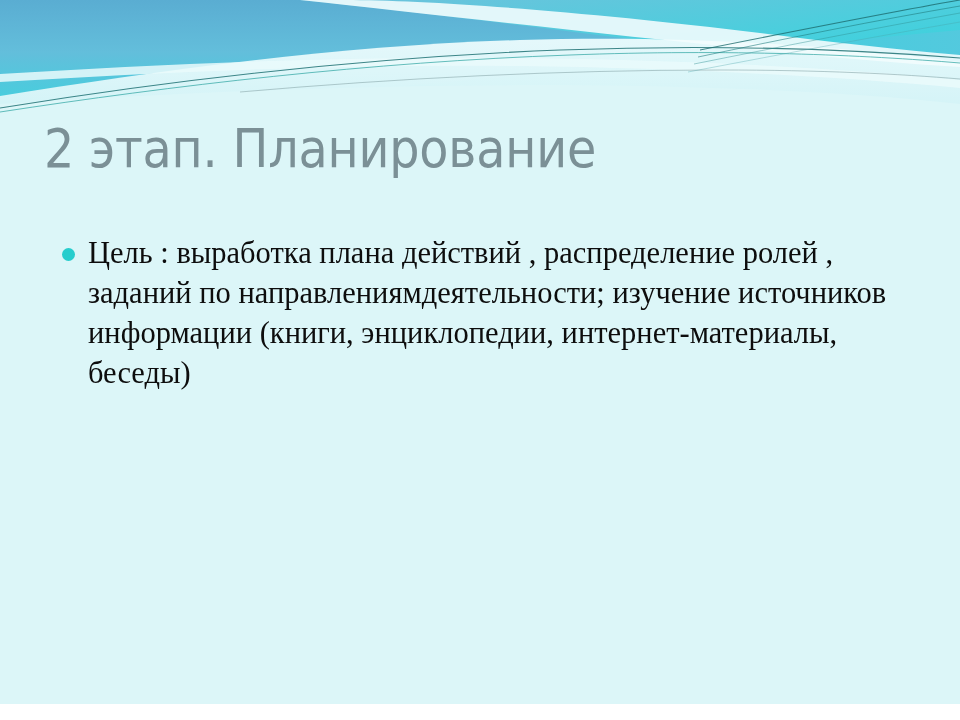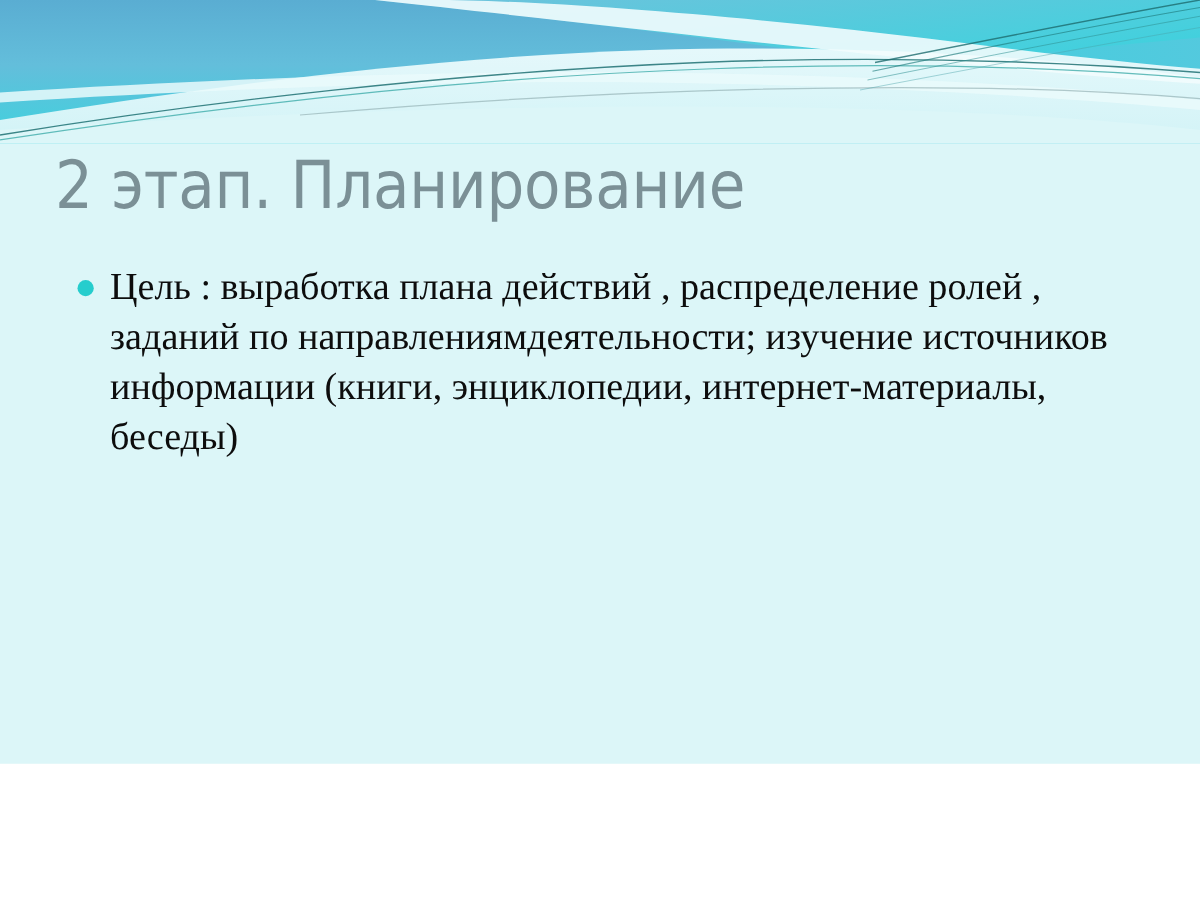--- a/index.html
+++ b/index.html
@@ -11,21 +11,21 @@
     width: 960px;
     height: 720px;
     overflow: hidden;
     background: #ffffff;
     font-family: "Liberation Sans", sans-serif;
   }
 
   .slide {
     position: relative;
     width: 960px;
-    height: 611px;
+    height: 704px;
     background: #dcf6f8;
     overflow: hidden;
   }
 
   
   .wave-header {
     position: absolute;
     left: 0;
     top: 0;
     width: 960px;
@@ -77,20 +77,21 @@
     position: absolute;
     left: 6px;
     top: 15px;
     width: 13px;
     height: 13px;
     border-radius: 50%;
     background: #26cdcd;
   }
   .bullet-text {
     display: block;
+    margin-top: 24px;
   }
 </style>
 </head>
 <body>
 
 <div class="slide">
 
   <div class="wave-header">
     <svg viewBox="0 0 960 115" preserveAspectRatio="none" xmlns="http://www.w3.org/2000/svg">
       <defs>

